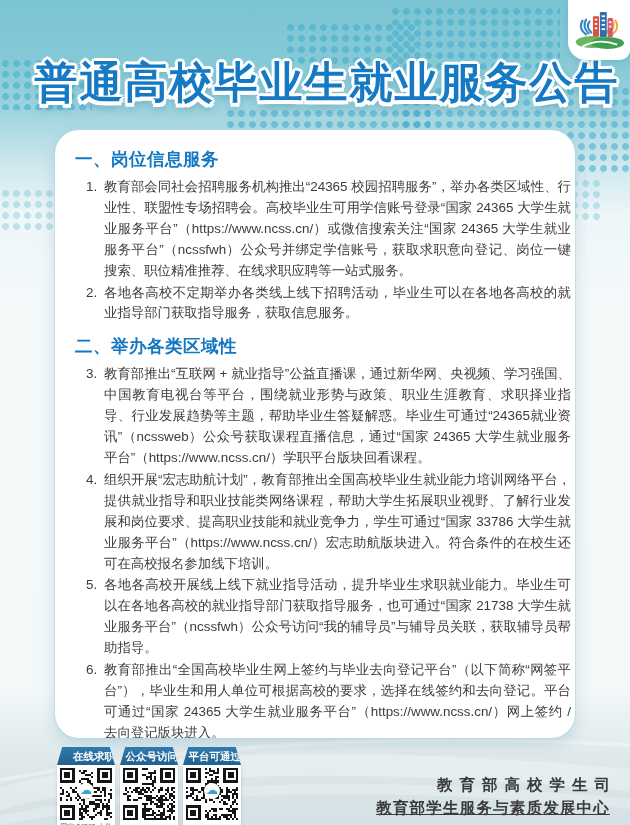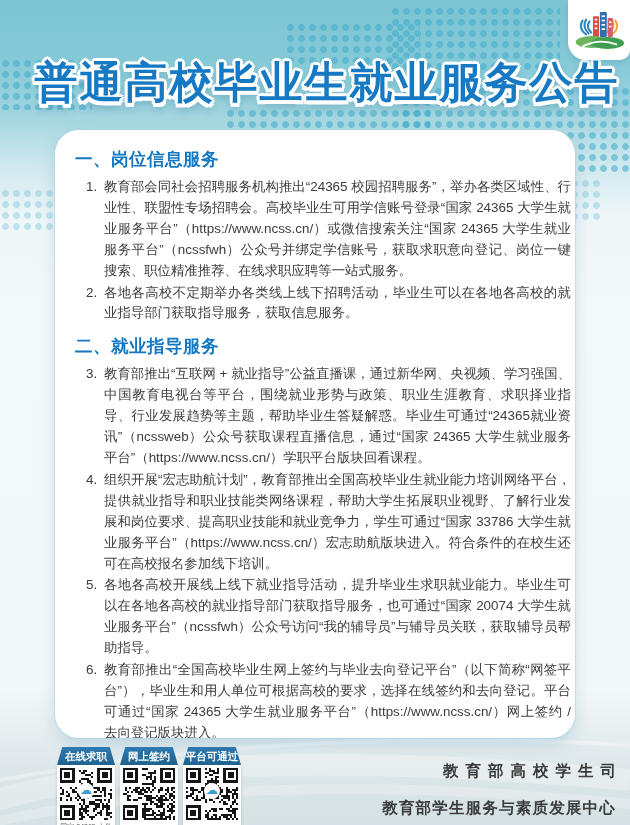--- a/index.html
+++ b/index.html
@@ -26,35 +26,35 @@
     background:#fff;border-radius:24px;padding:15px 4px 0 20px;overflow:hidden;
     box-shadow:0 0 0 1px rgba(170,215,232,.55),0 6px 16px rgba(90,150,180,.28);}
   .sec-heading{font-size:17.5px;font-weight:bold;color:#1377c2;margin:10px 0 6px 0;letter-spacing:.5px;}
   .sec-heading.first{margin-top:2px;}
   .item{display:flex;font-size:13.4px;line-height:1.56;color:#3c3c3c;margin-bottom:1px;}
   .item .num{flex:none;width:18px;padding-left:11px;box-sizing:content-box;}
   .item .txt{flex:1;text-align:justify;}
   
   .qr-strip{position:absolute;z-index:6;left:57px;top:747px;}
   .tab-row{display:flex;gap:5px;}
-  .tab{width:58px;height:18px;line-height:18px;text-align:center;color:#fff;font-size:10.5px;font-weight:bold;
+  .tab{width:58px;height:18px;line-height:18px;text-align:right;color:#fff;font-size:10.5px;font-weight:bold;
     background:linear-gradient(180deg,#2f7ab1,#1f628f);clip-path:polygon(9% 0,91% 0,100% 100%,0 100%);}
   .qr-row{display:flex;gap:5px;margin-top:0;}
   .qr-box{width:58px;background:#fff;padding:3px 3px 2px 3px;box-sizing:border-box;
     box-shadow:0 1px 3px rgba(80,120,140,.3);position:relative;}
   .qr-box svg.qr{display:block;width:52px;height:52px;}
   .qr-center{position:absolute;left:50%;top:26px;transform:translate(-50%,-50%);
     background:#fff;border-radius:50%;width:16px;height:16px;line-height:15px;text-align:center;
     font-size:12px;color:#3e9ed2;}
   .qr-caption{font-size:7px;color:#555;text-align:center;white-space:nowrap;overflow:hidden;margin-top:2px;}
   
   .waves{position:absolute;z-index:2;left:0;bottom:0;width:630px;height:140px;}
-  .org{position:absolute;z-index:6;right:14px;bottom:6px;text-align:right;color:#3b3b3b;font-weight:bold;}
+  .org{position:absolute;z-index:6;right:20px;bottom:6px;text-align:right;color:#3b3b3b;font-weight:bold;}
   .org-line1{font-size:15.5px;letter-spacing:7px;margin-right:-7px;}
-  .org-line2{font-size:15.5px;letter-spacing:1.2px;margin-top:16px;}
+  .org-line2{font-size:15.5px;letter-spacing:1.2px;margin-top:2px;text-decoration:underline;}
 </style>
 </head>
 <body>
 
 <div class="page">
 
   <div class="dots" style="left:285px;top:22px;width:135px;height:42px;"></div>
   <div class="dots" style="right:70px;top:6px;width:170px;height:64px;"></div>
   <div class="dots" style="right:0;top:86px;width:230px;height:90px;"></div>
   <div class="dots" style="left:0;top:58px;width:92px;height:52px;"></div>
@@ -107,45 +107,45 @@
     <div class="sec-heading first">一、岗位信息服务</div>
     <div class="item">
       <span class="num">1.</span>
       <span class="txt">教育部会同社会招聘服务机构推出“24365 校园招聘服务”，举办各类区域性、行业性、联盟性专场招聘会。高校毕业生可用学信账号登录“国家 24365 大学生就业服务平台”（https://www.ncss.cn/）或微信搜索关注“国家 24365 大学生就业服务平台”（ncssfwh）公众号并绑定学信账号，获取求职意向登记、岗位一键搜索、职位精准推荐、在线求职应聘等一站式服务。</span>
     </div>
     <div class="item">
       <span class="num">2.</span>
       <span class="txt">各地各高校不定期举办各类线上线下招聘活动，毕业生可以在各地各高校的就业指导部门获取指导服务，获取信息服务。</span>
     </div>
 
-    <div class="sec-heading">二、就业指导服务</div>
+    <div class="sec-heading">二、举办各类区域性</div>
     <div class="item">
       <span class="num">3.</span>
       <span class="txt">教育部推出“互联网 + 就业指导”公益直播课，通过新华网、央视频、学习强国、中国教育电视台等平台，围绕就业形势与政策、职业生涯教育、求职择业指导、行业发展趋势等主题，帮助毕业生答疑解惑。毕业生可通过“24365就业资讯”（ncssweb）公众号获取课程直播信息，通过“国家 24365 大学生就业服务平台”（https://www.ncss.cn/）学职平台版块回看课程。</span>
     </div>
     <div class="item">
       <span class="num">4.</span>
       <span class="txt">组织开展“宏志助航计划”，教育部推出全国高校毕业生就业能力培训网络平台，提供就业指导和职业技能类网络课程，帮助大学生拓展职业视野、了解行业发展和岗位要求、提高职业技能和就业竞争力，学生可通过“国家 33786 大学生就业服务平台”（https://www.ncss.cn/）宏志助航版块进入。符合条件的在校生还可在高校报名参加线下培训。</span>
     </div>
     <div class="item">
       <span class="num">5.</span>
-      <span class="txt">各地各高校开展线上线下就业指导活动，提升毕业生求职就业能力。毕业生可以在各地各高校的就业指导部门获取指导服务，也可通过“国家 20074 大学生就业服务平台”（ncssfwh）公众号访问“我的辅导员”与辅导员关联，获取辅导员帮助指导。</span>
+      <span class="txt">各地各高校开展线上线下就业指导活动，提升毕业生求职就业能力。毕业生可以在各地各高校的就业指导部门获取指导服务，也可通过“国家 21738 大学生就业服务平台”（ncssfwh）公众号访问“我的辅导员”与辅导员关联，获取辅导员帮助指导。</span>
     </div>
 
     <div class="item">
       <span class="num">6.</span>
       <span class="txt">教育部推出“全国高校毕业生网上签约与毕业去向登记平台”（以下简称“网签平台”），毕业生和用人单位可根据高校的要求，选择在线签约和去向登记。平台可通过“国家 24365 大学生就业服务平台”（https://www.ncss.cn/）网上签约 / 去向登记版块进入。</span>
     </div>
 
   </div>
 
   <div class="qr-strip">
     <div class="tab-row">
       <div class="tab">在线求职</div>
-      <div class="tab">网上签约</div>
+      <div class="tab">公众号访问</div>
       <div class="tab">平台可通过</div>
     </div>
     <div class="qr-row">
       <div class="qr-box">
         <svg class="qr" viewBox="0 0 25 25" shape-rendering="crispEdges">
             <path d="M0 0h7v7h-7z M1 1v5h5v-5zM18 0h7v7h-7z M19 1v5h5v-5zM0 18h7v7h-7z M1 19v5h5v-5z" fill="#151515" fill-rule="evenodd"></path>
             <path d="M2 2h3v3h-3zM20 2h3v3h-3zM2 20h3v3h-3z" fill="#151515"></path>
             <path d="M9 1h1v1h-1zM11 1h1v1h-1zM12 1h1v1h-1zM10 2h1v1h-1zM11 2h1v1h-1zM15 2h1v1h-1zM12 3h1v1h-1zM13 3h1v1h-1zM14 3h1v1h-1zM15 4h1v1h-1zM10 5h1v1h-1zM11 5h1v1h-1zM12 5h1v1h-1zM13 5h1v1h-1zM9 6h1v1h-1zM13 6h1v1h-1zM14 6h1v1h-1zM10 7h1v1h-1zM14 7h1v1h-1zM15 7h1v1h-1zM10 8h1v1h-1zM11 8h1v1h-1zM15 8h1v1h-1zM0 9h1v1h-1zM5 9h1v1h-1zM7 9h1v1h-1zM9 9h1v1h-1zM10 9h1v1h-1zM11 9h1v1h-1zM15 9h1v1h-1zM16 9h1v1h-1zM17 9h1v1h-1zM18 9h1v1h-1zM20 9h1v1h-1zM21 9h1v1h-1zM1 10h1v1h-1zM6 10h1v1h-1zM11 10h1v1h-1zM18 10h1v1h-1zM20 10h1v1h-1zM21 10h1v1h-1zM24 10h1v1h-1zM1 11h1v1h-1zM3 11h1v1h-1zM6 11h1v1h-1zM7 11h1v1h-1zM11 11h1v1h-1zM12 11h1v1h-1zM14 11h1v1h-1zM15 11h1v1h-1zM16 11h1v1h-1zM17 11h1v1h-1zM19 11h1v1h-1zM21 11h1v1h-1zM0 12h1v1h-1zM1 12h1v1h-1zM4 12h1v1h-1zM8 12h1v1h-1zM21 12h1v1h-1zM23 12h1v1h-1zM24 12h1v1h-1zM3 13h1v1h-1zM4 13h1v1h-1zM8 13h1v1h-1zM9 13h1v1h-1zM10 13h1v1h-1zM13 13h1v1h-1zM15 13h1v1h-1zM16 13h1v1h-1zM17 13h1v1h-1zM18 13h1v1h-1zM19 13h1v1h-1zM21 13h1v1h-1zM24 13h1v1h-1zM0 14h1v1h-1zM5 14h1v1h-1zM7 14h1v1h-1zM9 14h1v1h-1zM11 14h1v1h-1zM12 14h1v1h-1zM13 14h1v1h-1zM24 14h1v1h-1zM0 15h1v1h-1zM3 15h1v1h-1zM5 15h1v1h-1zM8 15h1v1h-1zM10 15h1v1h-1zM11 15h1v1h-1zM17 15h1v1h-1zM18 15h1v1h-1zM19 15h1v1h-1zM21 15h1v1h-1zM23 15h1v1h-1zM11 16h1v1h-1zM14 16h1v1h-1zM15 16h1v1h-1zM16 16h1v1h-1zM19 16h1v1h-1zM23 16h1v1h-1zM9 17h1v1h-1zM11 17h1v1h-1zM14 17h1v1h-1zM15 17h1v1h-1zM16 17h1v1h-1zM17 17h1v1h-1zM18 17h1v1h-1zM20 17h1v1h-1zM22 17h1v1h-1zM10 18h1v1h-1zM12 18h1v1h-1zM13 18h1v1h-1zM17 18h1v1h-1zM18 18h1v1h-1zM20 18h1v1h-1zM21 18h1v1h-1zM22 18h1v1h-1zM23 18h1v1h-1zM9 19h1v1h-1zM10 19h1v1h-1zM11 19h1v1h-1zM12 19h1v1h-1zM16 19h1v1h-1zM17 19h1v1h-1zM20 19h1v1h-1zM22 19h1v1h-1zM23 19h1v1h-1zM9 20h1v1h-1zM11 20h1v1h-1zM12 20h1v1h-1zM13 20h1v1h-1zM16 20h1v1h-1zM19 20h1v1h-1zM22 20h1v1h-1zM9 21h1v1h-1zM10 21h1v1h-1zM12 21h1v1h-1zM18 21h1v1h-1zM19 21h1v1h-1zM22 21h1v1h-1zM23 21h1v1h-1zM24 21h1v1h-1zM9 22h1v1h-1zM10 22h1v1h-1zM13 22h1v1h-1zM17 22h1v1h-1zM19 22h1v1h-1zM22 22h1v1h-1zM23 22h1v1h-1zM10 23h1v1h-1zM11 23h1v1h-1zM14 23h1v1h-1zM15 23h1v1h-1zM16 23h1v1h-1zM24 23h1v1h-1zM9 24h1v1h-1zM10 24h1v1h-1zM15 24h1v1h-1zM21 24h1v1h-1zM22 24h1v1h-1z" fill="#151515"></path>
           </svg>
         <span class="qr-center">☁</span>

